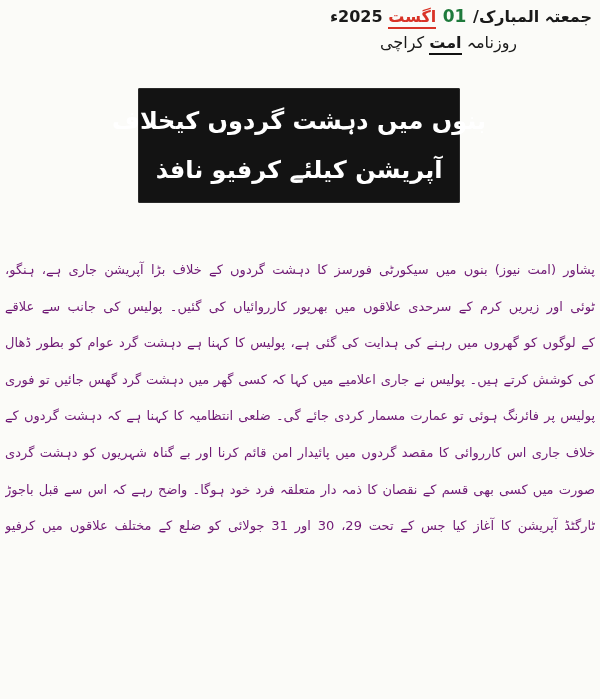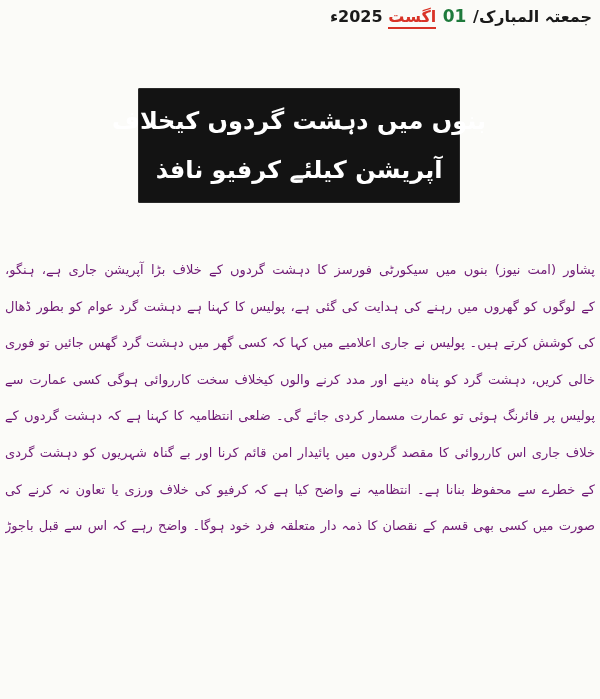--- a/index.html
+++ b/index.html
@@ -81,31 +81,36 @@
 
 <div class="page">
 
   <div class="masthead">
     <div class="date-line">
       <span>جمعتہ المبارک/</span>
       <span class="day">01</span>
       <span class="month">اگست</span>
       <span>2025ء</span>
     </div>
+    <div class="paper-line">
+      <span>روزنامہ</span>
+      <span class="paper-name">امت</span>
+      <span>کراچی</span>
+    </div>
   </div>
 
   <div class="headline-box">
     <div class="headline-line">بنوں میں دہشت گردوں کیخلاف</div>
     <div class="headline-line">آپریشن کیلئے کرفیو نافذ</div>
   </div>
 
   <div class="article-body">
     <div class="body-line">پشاور (امت نیوز) بنوں میں سیکورٹی فورسز کا دہشت گردوں کے خلاف بڑا آپریشن جاری ہے، ہنگو،</div>
+    <div class="body-line">ٹوئی اور زیریں کرم کے سرحدی علاقوں میں بھرپور کارروائیاں کی گئیں۔ پولیس کی جانب سے علاقے</div>
     <div class="body-line">کے لوگوں کو گھروں میں رہنے کی ہدایت کی گئی ہے، پولیس کا کہنا ہے دہشت گرد عوام کو بطور ڈھال بنانے</div>
     <div class="body-line">کی کوشش کرتے ہیں۔ پولیس نے جاری اعلامیے میں کہا کہ کسی گھر میں دہشت گرد گھس جائیں تو فوری گھر</div>
-    <div class="body-line">خالی کریں، دہشت گرد کو پناہ دینے اور مدد کرنے والوں کیخلاف سخت کارروائی ہوگی کسی عمارت سے</div>
     <div class="body-line">پولیس پر فائرنگ ہوئی تو عمارت مسمار کردی جائے گی۔ ضلعی انتظامیہ کا کہنا ہے کہ دہشت گردوں کے</div>
     <div class="body-line">خلاف جاری اس کارروائی کا مقصد گردوں میں پائیدار امن قائم کرنا اور بے گناہ شہریوں کو دہشت گردی</div>
-    <div class="body-line">کے خطرے سے محفوظ بنانا ہے۔ انتظامیہ نے واضح کیا ہے کہ کرفیو کی خلاف ورزی یا تعاون نہ کرنے کی</div>
     <div class="body-line">صورت میں کسی بھی قسم کے نقصان کا ذمہ دار متعلقہ فرد خود ہوگا۔ واضح رہے کہ اس سے قبل باجوڑ میں امن</div>
+    <div class="body-line">ٹارگٹڈ آپریشن کا آغاز کیا جس کے تحت 29، 30 اور 31 جولائی کو ضلع کے مختلف علاقوں میں کرفیو</div>
   </div>
 
 </div>
 
 </body></html>

